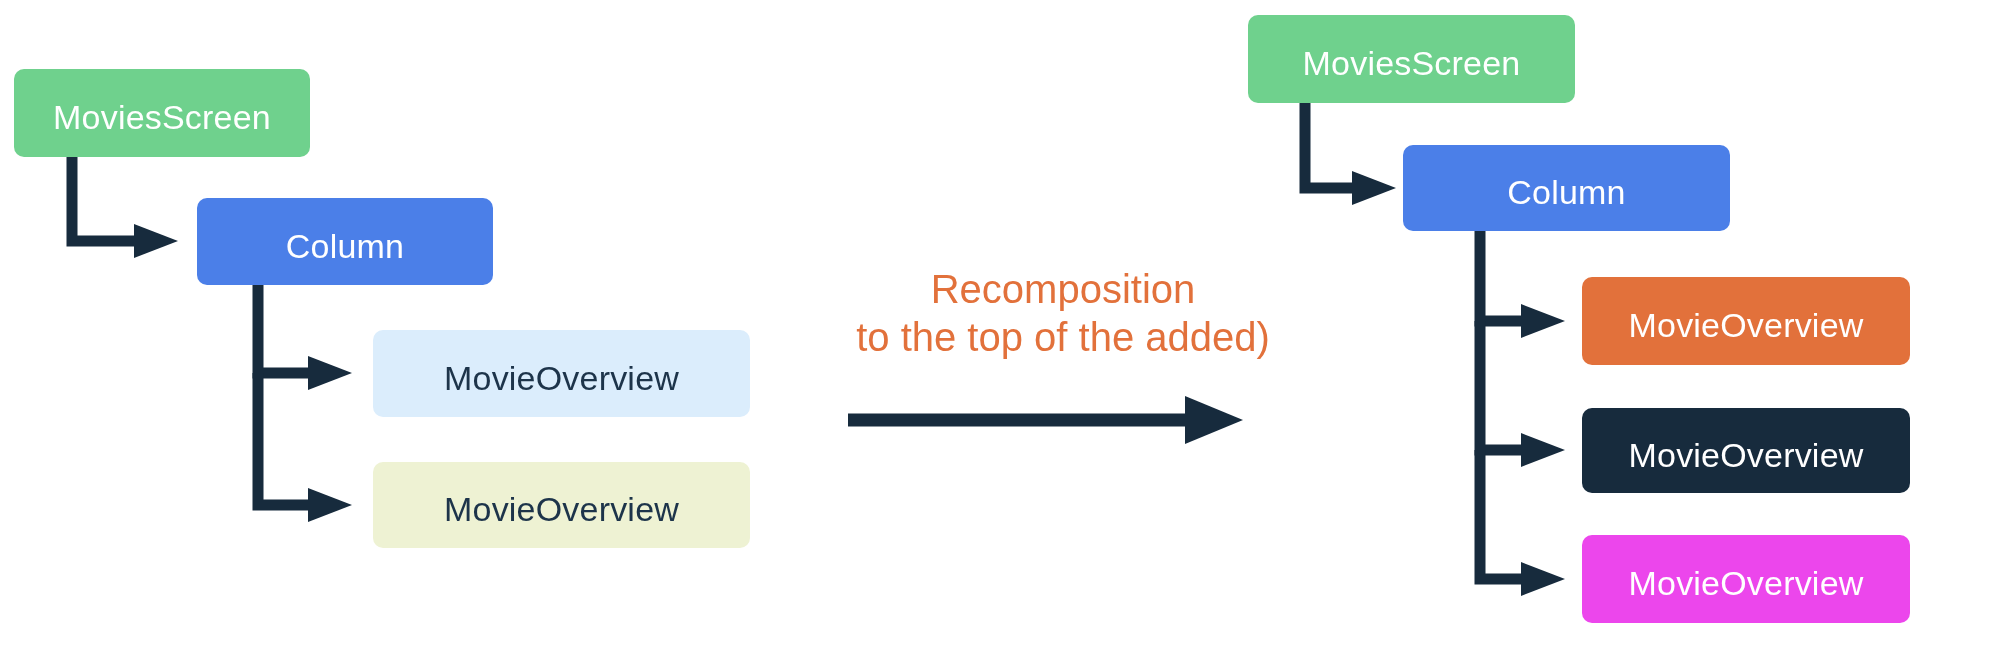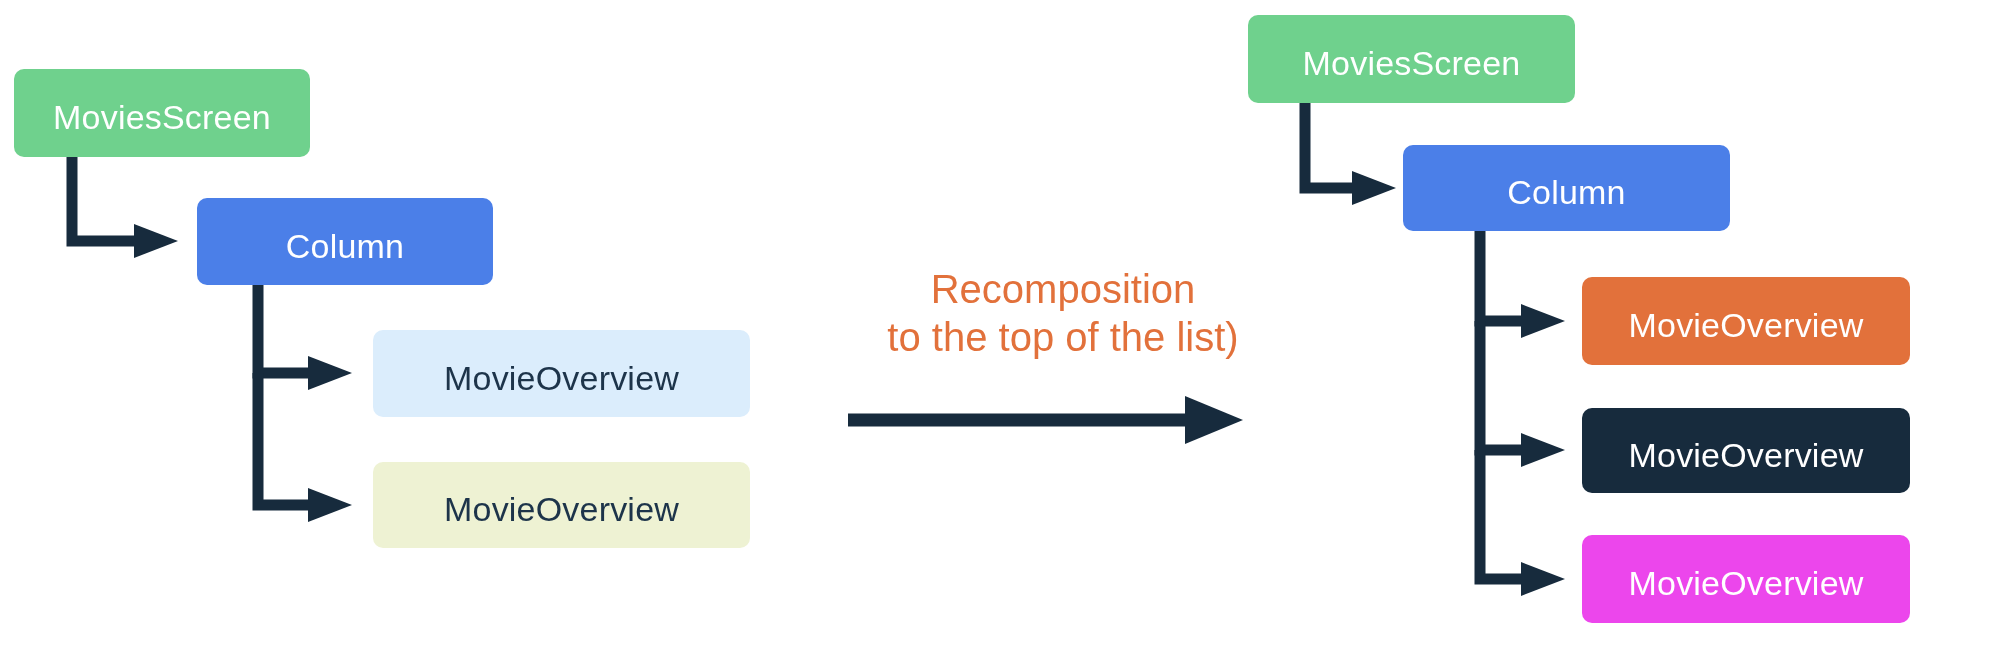--- a/index.html
+++ b/index.html
@@ -107,21 +107,21 @@
   <div class="node" style="left: 373px; top: 330px; width: 377px; height: 87px; background-color: rgb(219, 237, 252); color: rgb(29, 52, 74);">
     <span class="node-label">MovieOverview</span>
   </div>
 
   <div class="node" style="left: 373px; top: 462px; width: 377px; height: 86px; background-color: rgb(238, 242, 211); color: rgb(29, 52, 74);">
     <span class="node-label">MovieOverview</span>
   </div>
 
   <div class="transition-text" style="color: rgb(226, 113, 59);">
     <div>Recomposition</div>
-    <div>to the top of the list)</div>
+    <div>to the top of the added)</div>
   </div>
 
   <div class="node" style="left: 1248px; top: 15px; width: 327px; height: 88px; background-color: rgb(111, 209, 141); color: rgb(255, 255, 255);">
     <span class="node-label">MoviesScreen</span>
   </div>
 
   <div class="node" style="left: 1403px; top: 145px; width: 327px; height: 86px; background-color: rgb(75, 127, 232); color: rgb(255, 255, 255);">
     <span class="node-label">Column</span>
   </div>
 

